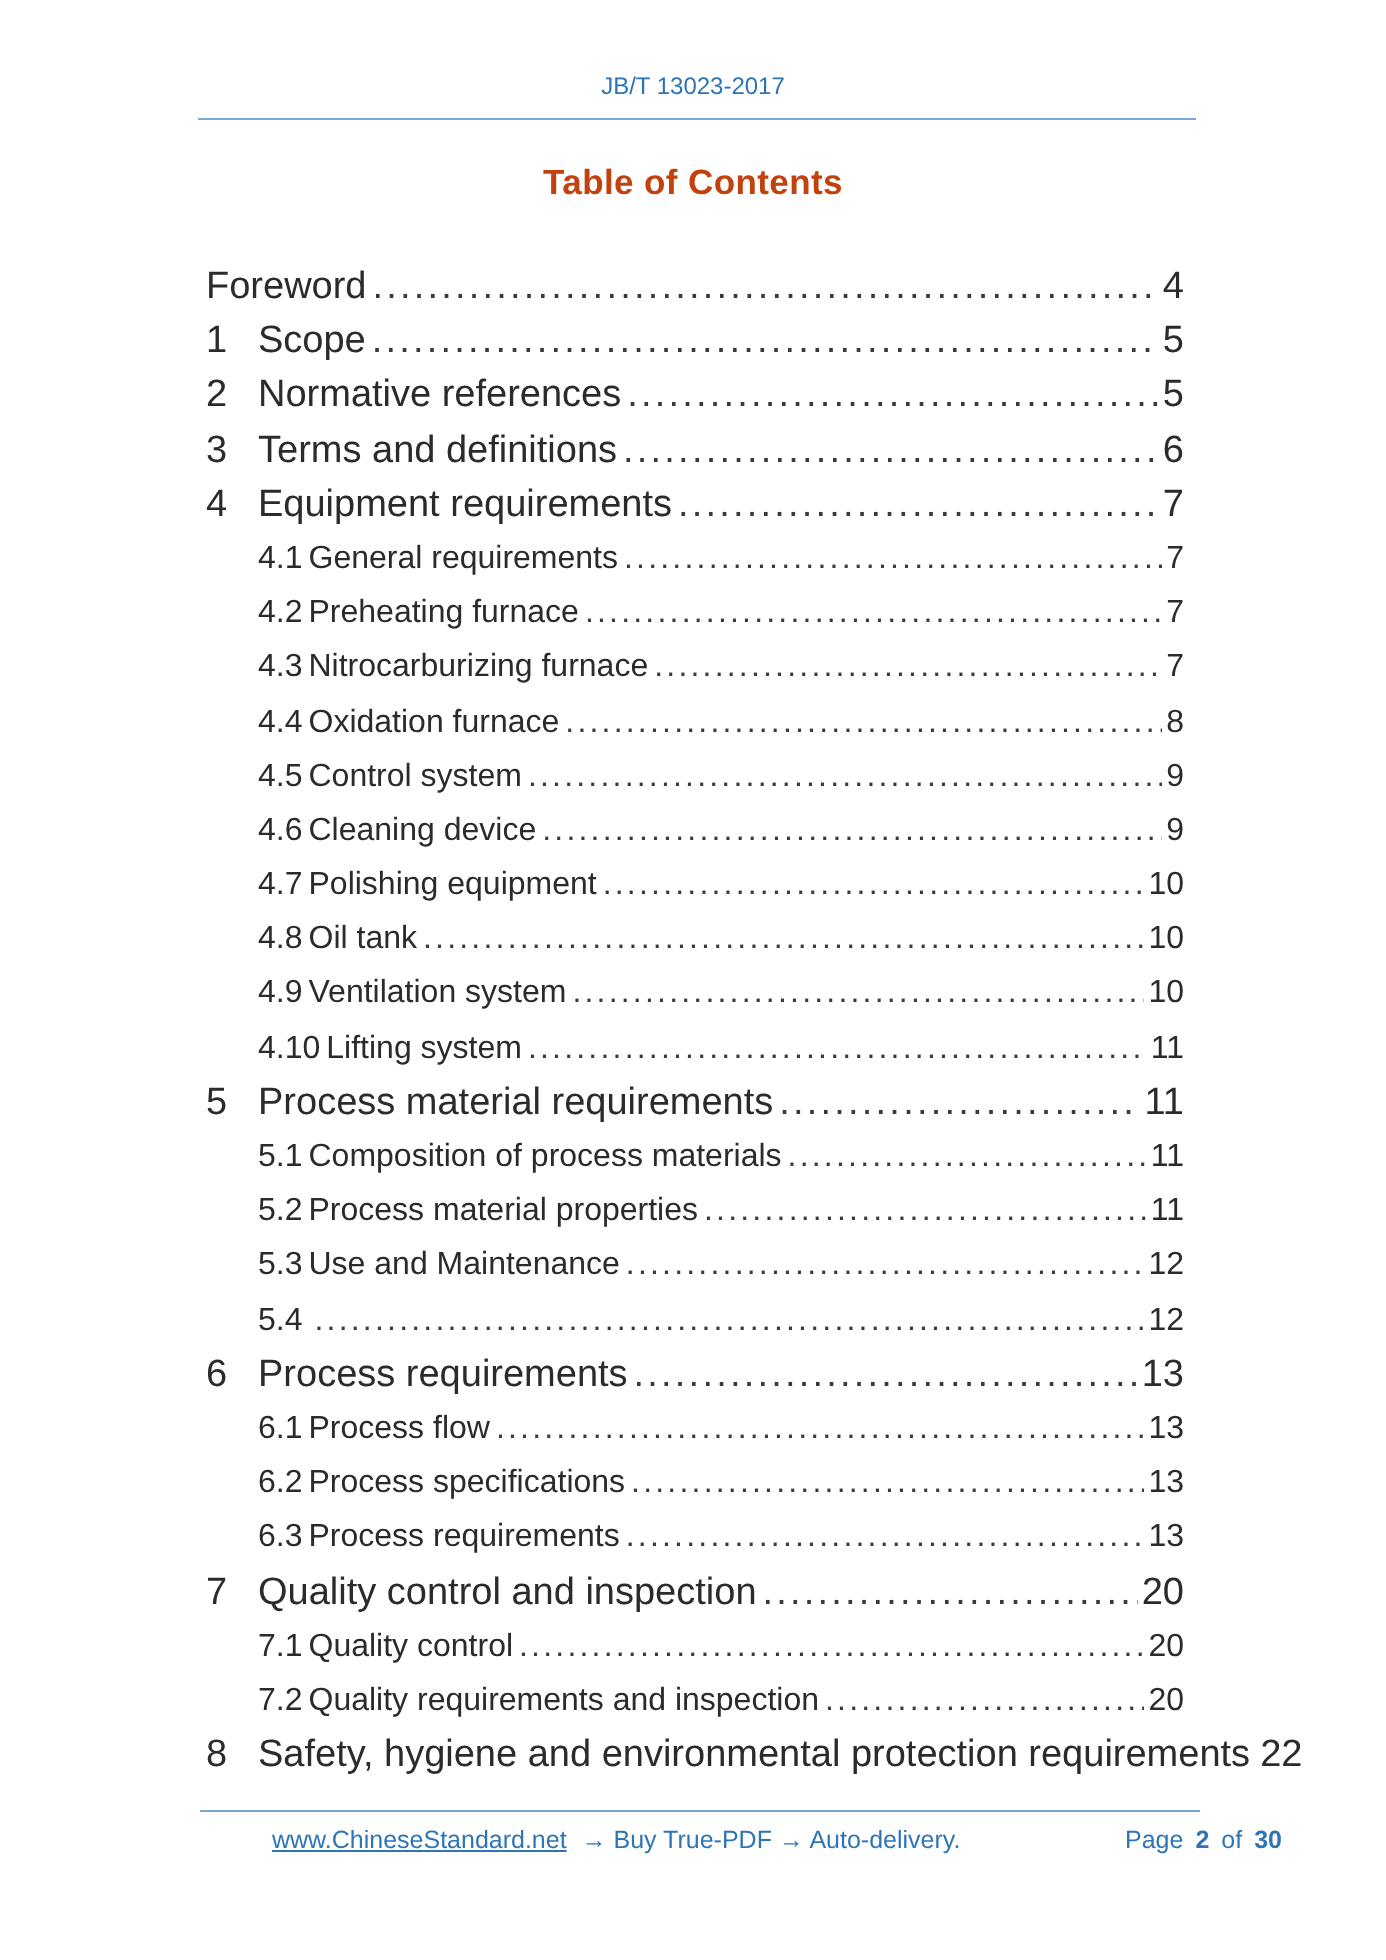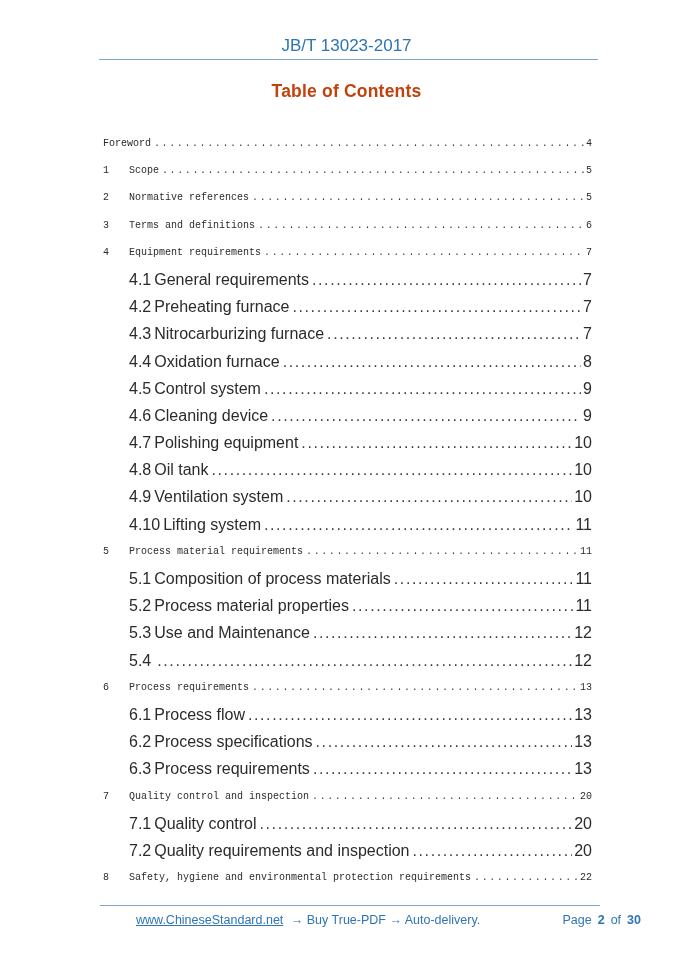--- a/index.html
+++ b/index.html
@@ -25,21 +25,21 @@
     text-align:center;
     color:var(--promo-red);
     font-size:14px;
     white-space:nowrap;
     z-index:2;
   }
   .docnum{
     position:absolute;top:36px;left:0;right:0;
     text-align:center;
     color:var(--doc-blue);
-    font-size:17px;
+    font-size:12px;
     z-index:1;
   }
   .rule{
     position:absolute;height:0;
     border-top:1px solid var(--rule-blue);
   }
   .rule.top{top:59px;left:99px;width:499px;}
   .rule.bottom{top:905px;left:100px;width:500px;}
 
   
@@ -56,21 +56,21 @@
   .toc{
     position:absolute;top:130px;left:103px;width:489px;
   }
   .toc-row{
     display:flex;
     align-items:baseline;
     line-height:27.2px;
     height:27.2px;
     white-space:nowrap;
   }
-  .toc-row.l1{font-size:10px;font-family:Liberation Mono, monospace;}
+  .toc-row.l1{font-size:19px;}
   .toc-row.l2{font-size:16px;padding-left:26px;}
   .toc-row.l1 .num{flex:none;display:inline-block;width:26px;}
   .toc-row.l2 .num{flex:none;margin-right:3px;}
   .entry-title{flex:none;}
   .dots{
     flex:1 1 auto;
     overflow:hidden;
     margin:0 2px 0 3px;
     color:#3a3a3a;
     letter-spacing:1.6px;

